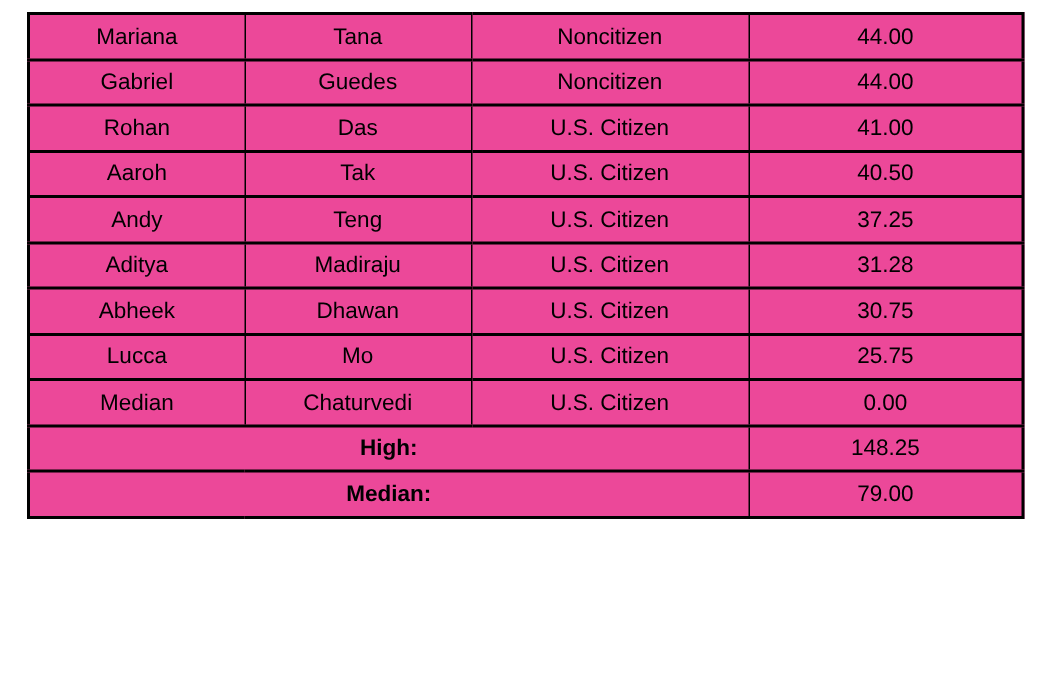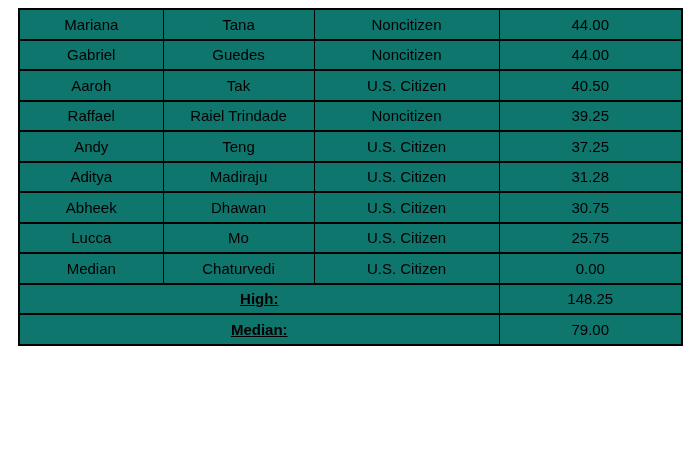--- a/index.html
+++ b/index.html
@@ -16,40 +16,39 @@
     overflow: hidden;
   }
   table.data-table {
     position: absolute;
     left: 18px;
     top: 8px;
     width: 663px;
     border-collapse: collapse;
     table-layout: fixed;
     border: 2px solid #000000;
-    background: #0f766e;
+    background: #ec4899;
     padding-left: 26px;
   }
   table.data-table td {
     border-left: 1px solid #000000;
     border-right: 1px solid #000000;
     border-top: 2px solid #000000;
     border-bottom: 2px solid #000000;
     height: 28.5px;
     padding: 0 4px;
     text-align: center;
     vertical-align: middle;
     font-size: 15px;
     color: #000000;
     white-space: nowrap;
     overflow: hidden;
   }
   table.data-table td.summary-label {
     font-weight: bold;
-    text-decoration: underline;
   }
 </style>
 </head>
 <body>
 
 <div class="page">
   <table class="data-table">
     <colgroup>
       <col style="width:144px">
       <col style="width:151px">
@@ -63,30 +62,30 @@
         <td>Noncitizen</td>
         <td>44.00</td>
       </tr>
       <tr>
         <td>Gabriel</td>
         <td>Guedes</td>
         <td>Noncitizen</td>
         <td>44.00</td>
       </tr>
       <tr>
+        <td>Rohan</td>
+        <td>Das</td>
+        <td>U.S. Citizen</td>
+        <td>41.00</td>
+      </tr>
+      <tr>
         <td>Aaroh</td>
         <td>Tak</td>
         <td>U.S. Citizen</td>
         <td>40.50</td>
-      </tr>
-      <tr>
-        <td>Raffael</td>
-        <td>Raiel Trindade</td>
-        <td>Noncitizen</td>
-        <td>39.25</td>
       </tr>
       <tr>
         <td>Andy</td>
         <td>Teng</td>
         <td>U.S. Citizen</td>
         <td>37.25</td>
       </tr>
       <tr>
         <td>Aditya</td>
         <td>Madiraju</td>

